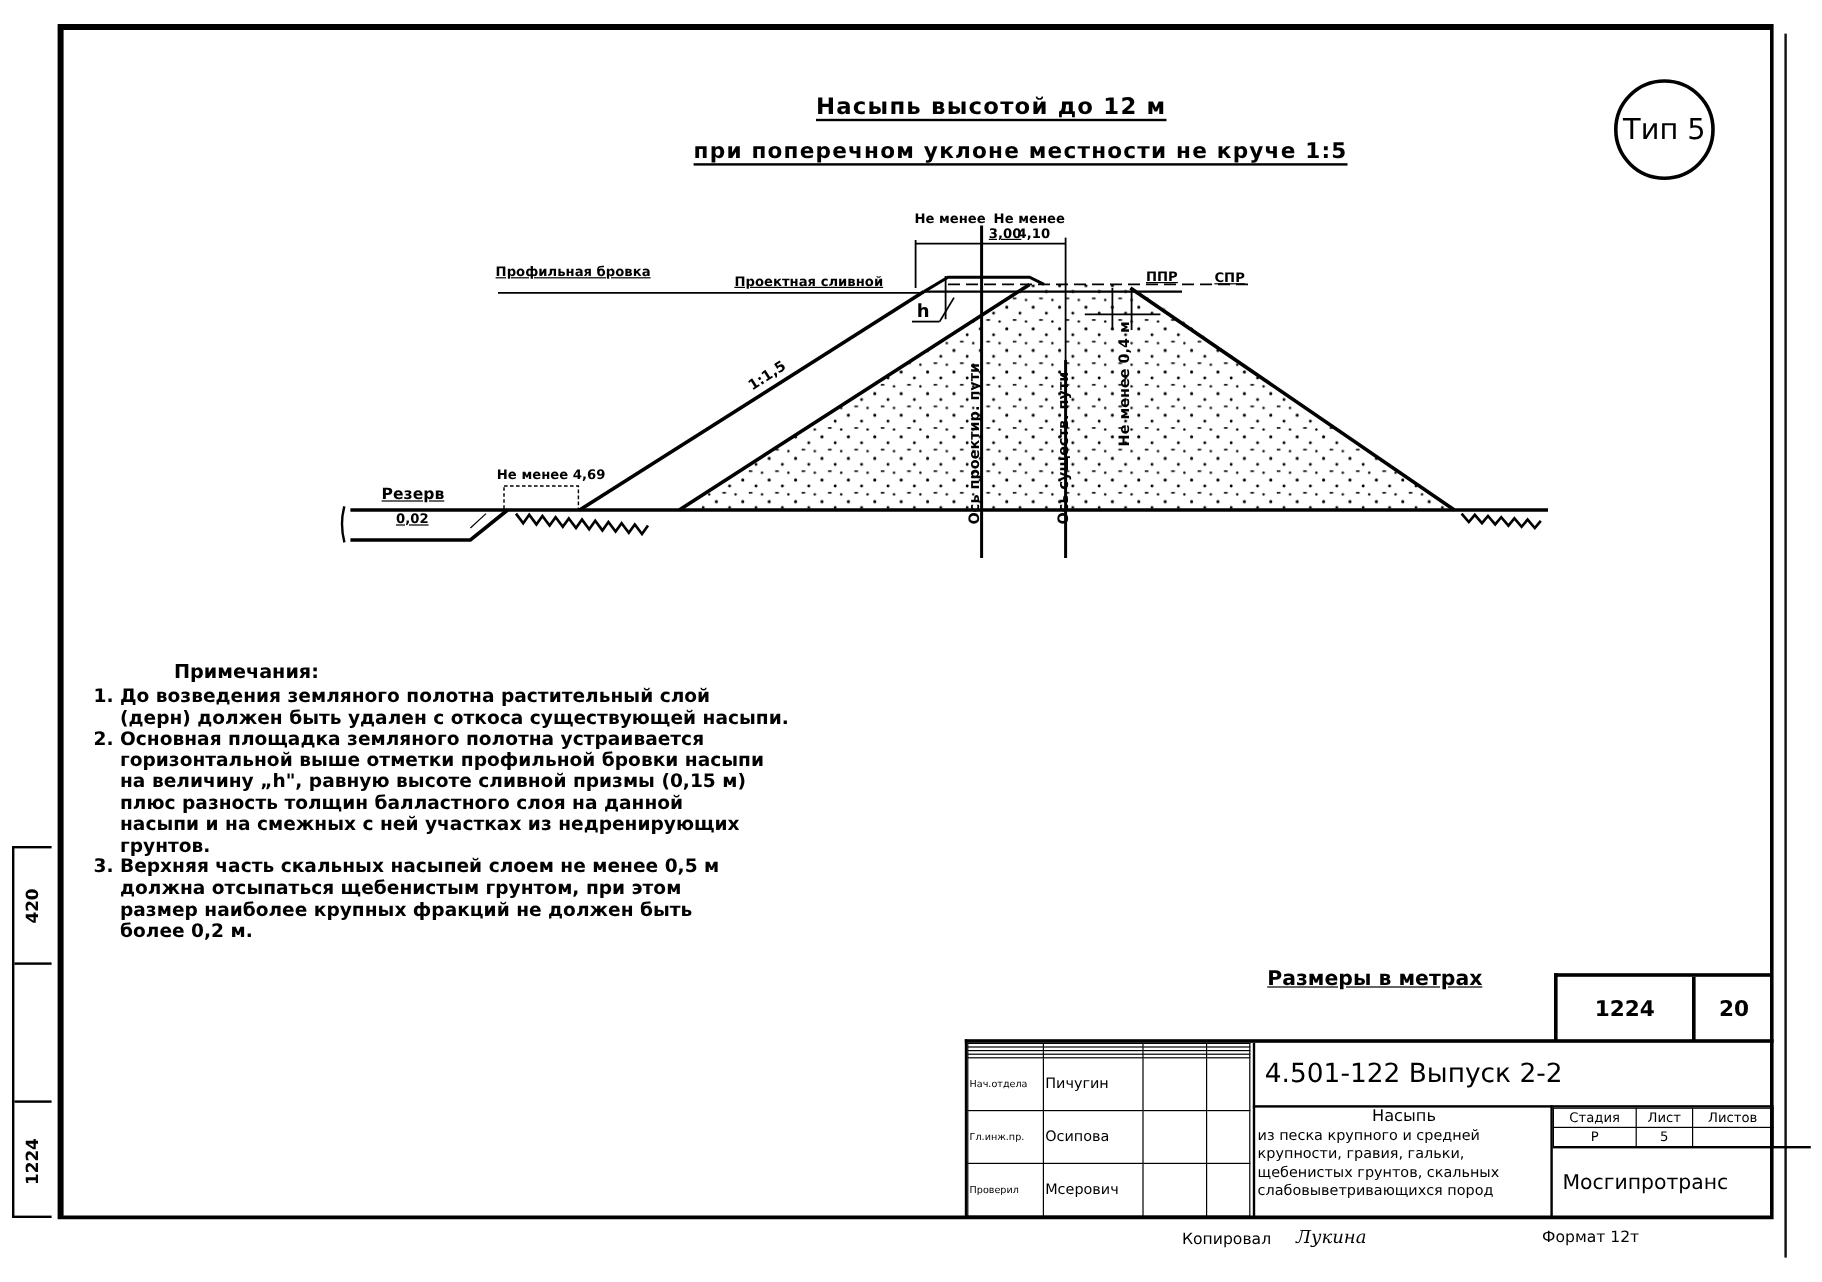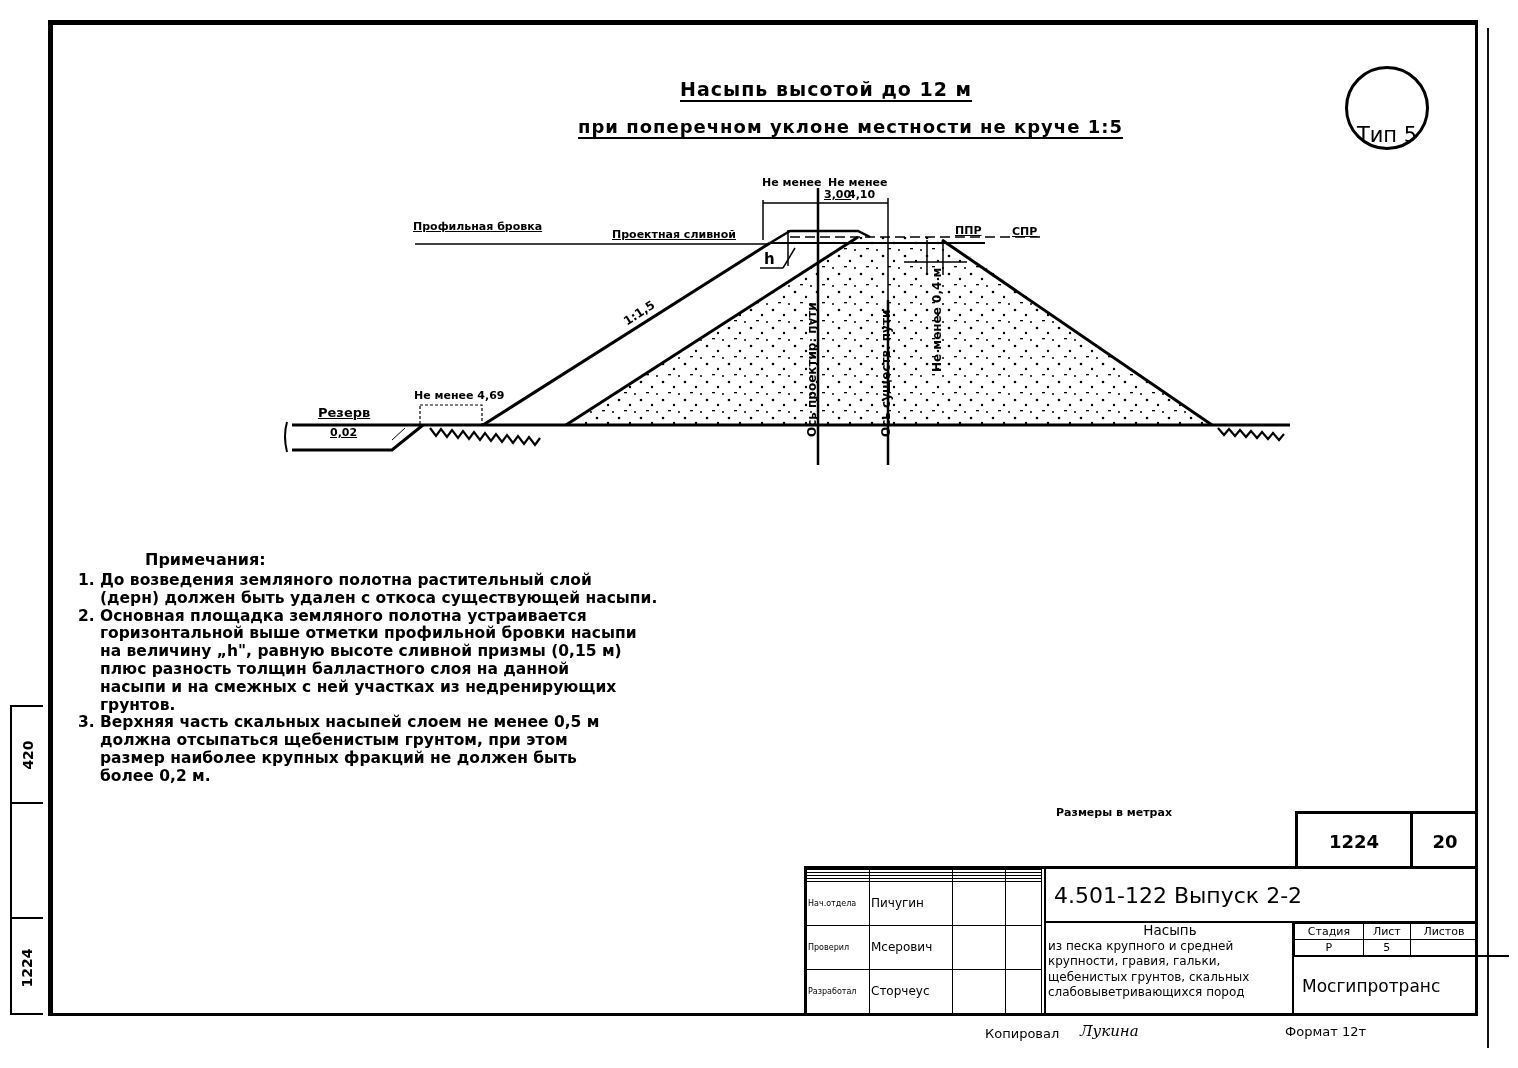--- a/index.html
+++ b/index.html
@@ -2,28 +2,28 @@
 <html><head>
 <meta charset="utf-8">
 <style>
   html,body{margin:0;padding:0;background:#fff;}
   body{width:1518px;height:1068px;position:relative;overflow:hidden;font-family:"DejaVu Sans",sans-serif;color:#000;}
   .abs{position:absolute;}
   .frame{position:absolute;left:48px;top:20px;width:1430px;height:996px;border-top:5px solid #000;border-left:5px solid #000;border-right:3px solid #000;border-bottom:3px solid #000;box-sizing:border-box;}
   .outer-right{position:absolute;left:1487px;top:28px;width:2px;height:1020px;background:#111;}
   .title1{left:680px;top:78px;font-size:19px;font-weight:bold;letter-spacing:1px;text-decoration:underline;text-decoration-thickness:2px;text-underline-offset:4px;white-space:nowrap;}
   .title2{left:578px;top:116px;font-size:18px;font-weight:bold;letter-spacing:1px;text-decoration:underline;text-decoration-thickness:2px;text-underline-offset:4px;white-space:nowrap;}
-  .type-circle{left:1345px;top:66px;width:84px;height:84px;border:3px solid #000;border-radius:50%;box-sizing:border-box;display:flex;align-items:flex-end;justify-content:center;font-size:21px;}
+  .type-circle{left:1345px;top:66px;width:84px;height:84px;border:3px solid #000;border-radius:50%;box-sizing:border-box;display:flex;align-items:center;justify-content:center;font-size:24px;}
   svg.drawing{position:absolute;left:0;top:0;}
   .lbl{position:absolute;font-size:11px;font-weight:bold;white-space:nowrap;}
   .notes-title{left:145px;top:550px;font-size:16px;font-weight:bold;}
   .notes{left:78px;top:572px;font-size:15.5px;font-weight:bold;line-height:17.8px;}
   .note{position:relative;padding-left:22px;white-space:pre;}
   .note .num{position:absolute;left:0;top:0;}
-  .dims{left:1056px;top:806px;font-size:11px;font-weight:bold;}
+  .dims{left:1056px;top:806px;font-size:17px;font-weight:bold;text-decoration:underline;}
   .stamp-top{position:absolute;left:1295px;top:811px;width:182px;height:57px;border-top:3px solid #000;border-left:3px solid #000;box-sizing:border-box;display:flex;}
   .stamp-top div{display:flex;align-items:center;justify-content:center;font-size:18px;font-weight:bold;}
   .tb{position:absolute;left:804px;top:866px;width:674px;height:148px;border-top:3px solid #000;border-left:2px solid #000;box-sizing:border-box;}
   .grid-left{position:absolute;left:0;top:0;width:236px;height:145px;}
   .grid-left table{border-collapse:collapse;width:100%;height:100%;}
   .grid-left td{border:1px solid #000;font-size:8px;padding:0 1px;white-space:nowrap;overflow:hidden;}
   .code{position:absolute;left:238px;top:0;width:434px;height:52px;display:flex;align-items:center;padding-left:8px;font-size:22px;border-left:2px solid #000;box-sizing:border-box;}
   .desc{position:absolute;left:238px;top:52px;width:250px;height:93px;border-left:2px solid #000;border-top:2px solid #000;border-right:2px solid #000;box-sizing:border-box;font-size:12px;line-height:15.5px;padding-left:2px;}
   .desc .h{text-align:center;font-size:13.5px;}
   .stg{position:absolute;left:488px;top:52px;width:184px;height:34px;border-top:2px solid #000;box-sizing:border-box;}
@@ -172,28 +172,28 @@
             <td></td>
             <td></td>
           </tr>
       <tr>
             <td>Нач.отдела</td>
             <td style="font-size:12px">Пичугин</td>
             <td></td>
             <td></td>
           </tr>
       <tr>
+            <td>Гл.инж.пр.</td>
+            <td style="font-size:12px">Осипова</td>
+            <td></td>
+            <td></td>
+          </tr>
+      <tr>
             <td>Проверил</td>
             <td style="font-size:12px">Мсерович</td>
-            <td></td>
-            <td></td>
-          </tr>
-      <tr>
-            <td>Разработал</td>
-            <td style="font-size:12px">Сторчеус</td>
             <td></td>
             <td></td>
           </tr>
     </tbody>
       </table>
   </div>
   <div class="code">4.501-122  Выпуск 2-2</div>
   <div class="desc">
     <div class="h">Насыпь</div>
     <div>из песка крупного и средней</div>

